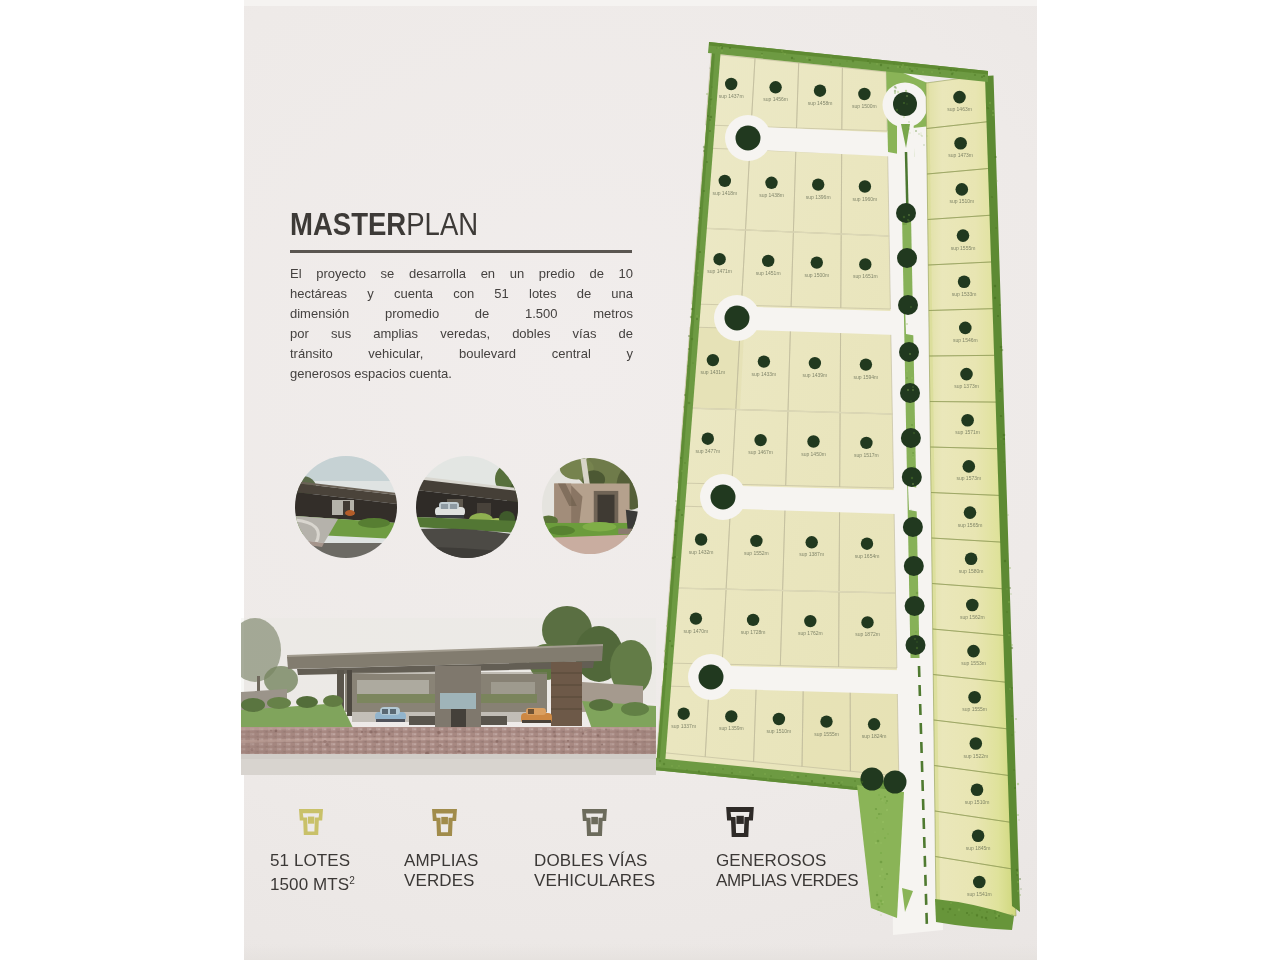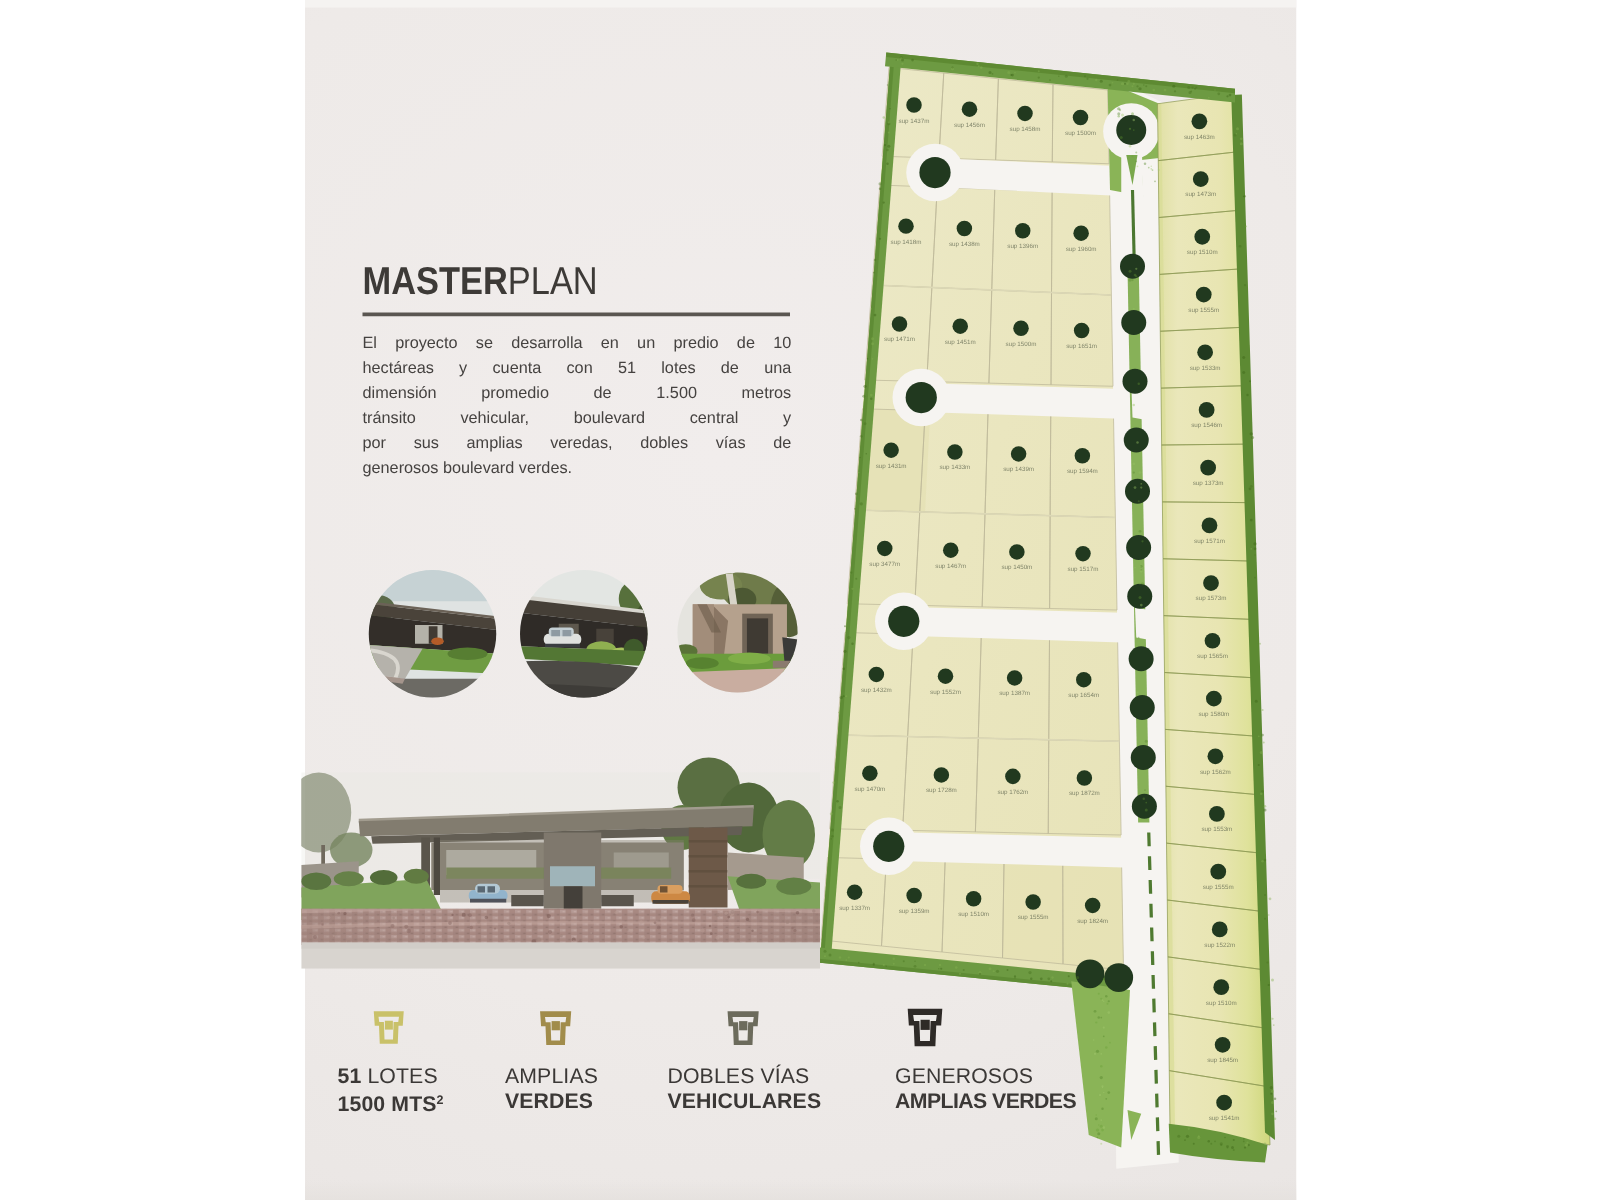--- a/index.html
+++ b/index.html
@@ -6,21 +6,21 @@
 .photo{position:absolute;left:244px;top:0;width:793px;height:960px;
  background:radial-gradient(ellipse 115% 85% at 42% 38%, #f1edec 0%, #eeeae8 55%, #e8e4e2 100%);}
 .title{position:absolute;left:290px;top:207px;font-size:31px;color:#3d3a37;white-space:nowrap;
  transform:scaleX(0.888);transform-origin:0 0}
 .title b{font-weight:bold}
 .rule{position:absolute;left:290px;top:250px;width:342px;height:2.5px;background:#5a5651}
 .para{position:absolute;left:290px;top:264px;width:343px;font-size:13px;line-height:19.9px;color:#454240;}
 .para div{text-align:justify;text-align-last:justify}
 .para div.last{text-align-last:left}
 .cap{position:absolute;font-size:17px;line-height:19.5px;color:#3b3836;letter-spacing:0.1px;white-space:nowrap}
-.cap b{font-weight:bold}
+.cap b{font-weight:normal}
 .cap .sup{font-size:10px;vertical-align:6px}
 </style></head>
 <body>
 
 <div class="photo"></div>
 
 <div style="position:absolute;left:244px;top:0;width:793px;height:6px;background:#f5f3f1"></div>
 
 <div style="position:absolute;left:244px;top:944px;width:793px;height:16px;background:linear-gradient(#eeebe900,#e6e2df)"></div>
 <svg width="1280" height="960" viewBox="0 0 1280 960" style="position:absolute;left:0;top:0">
@@ -779,23 +779,23 @@
 </svg>
 
 <div class="title"><b>MASTER</b>PLAN</div>
 
 <div class="rule"></div>
 
 <div class="para">
 <div>El proyecto se desarrolla en un predio de 10</div>
 <div>hectáreas y cuenta con 51 lotes de una</div>
 <div>dimensión promedio de 1.500 metros</div>
+<div>por sus amplias veredas, dobles vías de</div>
 <div>tránsito vehicular, boulevard central y</div>
-<div>por sus amplias veredas, dobles vías de</div>
-<div class="last">generosos boulevard verdes.</div>
+<div class="last">generosos espacios cuenta.</div>
 </div>
 
 <svg width="104" height="104" viewBox="-52 -52 104 104" style="position:absolute;left:294px;top:455px;filter:blur(0.5px)">
 <defs>
       <clipPath id="ca">
         <circle cx="0" cy="0" r="51"></circle>
       </clipPath>
     </defs>
 <g clip-path="url(#ca)">
       <rect x="-52" y="-52" width="104" height="104" fill="#dfe3e2"></rect>

